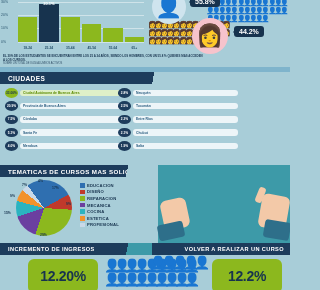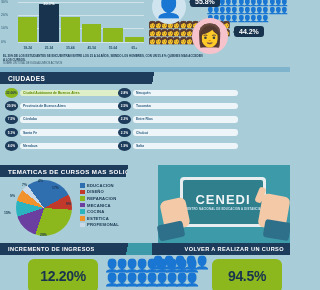--- a/index.html
+++ b/index.html
@@ -331,26 +331,20 @@
           <div class="lgtx">ESTETICA</div>
         </div>
       <div class="lgitem">
           <div class="lgsw" style="background:#c9d9e8"></div>
           <div class="lgtx">PROFESIONAL</div>
         </div>
     </div>
   </div>
 
   <div class="tablet-sec">
-    <div class="tablet">
-      <div class="screen">
-        <div class="brand">CENEDI</div>
-        <div class="tag">CENTRO NACIONAL DE EDUCACION A DISTANCIA</div>
-      </div>
-    </div>
     <div class="hand hand-l"></div>
     <div class="cuff cuff-l"></div>
     <div class="hand hand-r"></div>
     <div class="finger finger-r"></div>
     <div class="cuff cuff-r"></div>
   </div>
 
   <div class="band band-inc">
     <div class="btitle">INCREMENTO DE INGRESOS</div>
   </div>
@@ -362,21 +356,21 @@
     <div class="blob blob-l">
       <div class="pct">12.20%</div>
     </div>
     <div class="menrow">
       <span style="color:#2b5d80">👤</span><span style="color:#2b5d80">👤</span><span style="color:#4f87a5">👤</span><span style="color:#7fb4cc">👤</span><span style="color:#9cc6d8">👤</span><span style="color:#7fb4cc">👤</span><span style="color:#4f87a5">👤</span><span style="color:#2b5d80">👤</span><span style="color:#2b5d80">👤</span>
     </div>
     <div class="menrow2">
       <span style="color:#2b5d80">👤</span><span style="color:#2b5d80">👤</span><span style="color:#4f87a5">👤</span><span style="color:#7fb4cc">👤</span><span style="color:#9cc6d8">👤</span><span style="color:#7fb4cc">👤</span><span style="color:#4f87a5">👤</span><span style="color:#2b5d80">👤</span><span style="color:#2b5d80">👤</span>
     </div>
     <div class="blob blob-r">
-      <div class="pct">94.5%</div>
+      <div class="pct">12.2%</div>
     </div>
   </div>
 
   <div class="vol-men">
     <span style="color:#9cc6d8">👤</span><span style="color:#7fb4cc">👤</span><span style="color:#4f87a5">👤</span><span style="color:#35708f">👤</span><span style="color:#1d3c5c">👤</span>
   </div>
 
 </div>
 
 </body></html>

